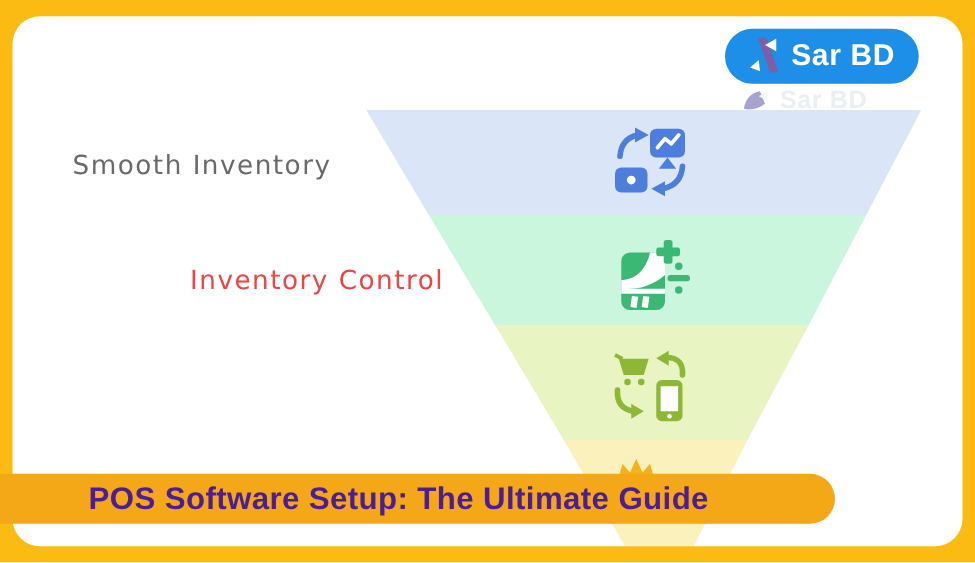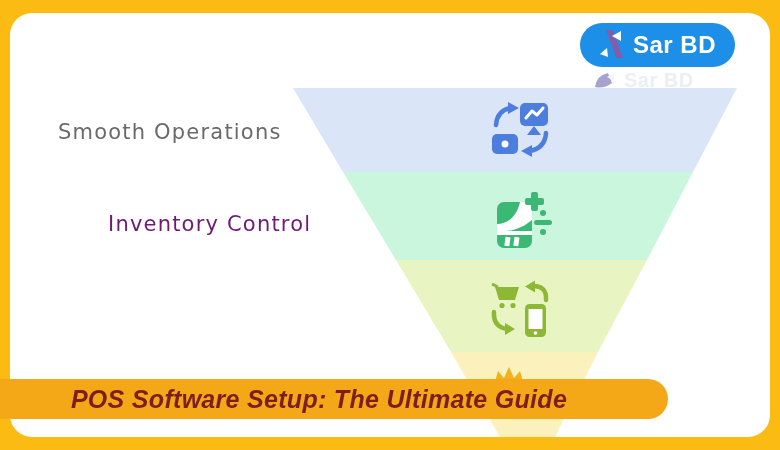--- a/index.html
+++ b/index.html
@@ -66,22 +66,22 @@
 
   <div class="card" style="background: rgb(255, 255, 255);">
 
     <svg class="funnel-svg" viewBox="0 0 760 424">
       <polygon points="283,75 727,75 683,159 333,159" fill="#DBE5F8"></polygon>
       <polygon points="333,159 683,159 637,247 386,247" fill="#C9F6DC"></polygon>
       <polygon points="386,247 637,247 588,339 441,339" fill="#E9F4C3"></polygon>
       <polygon points="441,339 588,339 545,424 490,424" fill="#FBF1BD"></polygon>
     </svg>
 
-    <div class="funnel-label label-1" style="color: rgb(106, 106, 106);">Smooth Operations</div>
-    <div class="funnel-label label-2" style="color: #701a75;">Inventory Control</div>
+    <div class="funnel-label label-1" style="color: rgb(106, 106, 106);">Smooth Inventory</div>
+    <div class="funnel-label label-2" style="color: #ef4444; margin-left: 44px;">Inventory Control</div>
 
     <div class="level-icon icon-1" style="color: rgb(78, 126, 221);">
       <svg viewBox="0 0 64 64">
         <rect x="32" y="5" width="28" height="23" rx="5" fill="currentColor"></rect>
         <polyline points="38,20 44,13 49,17 55,10" fill="none" stroke="#ffffff" stroke-width="3" stroke-linecap="round" stroke-linejoin="round"></polyline>
         <polygon points="46,28 39,37 53,37" fill="currentColor"></polygon>
         <rect x="4" y="36" width="26" height="20" rx="5" fill="currentColor"></rect>
         <circle cx="17" cy="46" r="3.5" fill="#ffffff"></circle>
         <path d="M8 27 Q9 13 22 10" fill="none" stroke="currentColor" stroke-width="4.5" stroke-linecap="round"></path>
         <polygon points="20,4 31,10 20,16" fill="currentColor"></polygon>
@@ -144,16 +144,16 @@
           <path d="M1 18 Q3 6 14 4 L18 14 Q10 20 1 18 Z" fill="#5E5AA8"></path>
           <polygon points="20,4 13,8 20,12" fill="#e8edf6"></polygon>
         </svg>
       </span>
       <span class="wm-text">Sar BD</span>
     </div>
 
   </div>
 
   <div class="banner" style="background: rgb(244, 168, 23);">
-    <span class="banner-title" style="color: #7f1d1d; font-style: italic;">POS Software Setup: The Ultimate Guide</span>
+    <span class="banner-title" style="color: #4c1d95;">POS Software Setup: The Ultimate Guide</span>
   </div>
 
 </div>
 
 </body></html>

